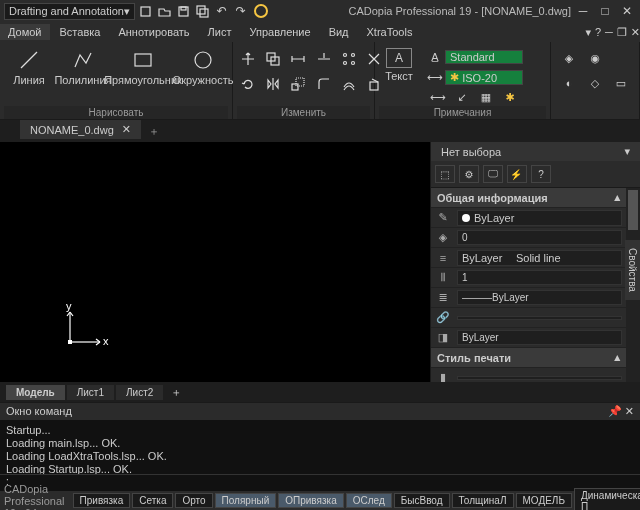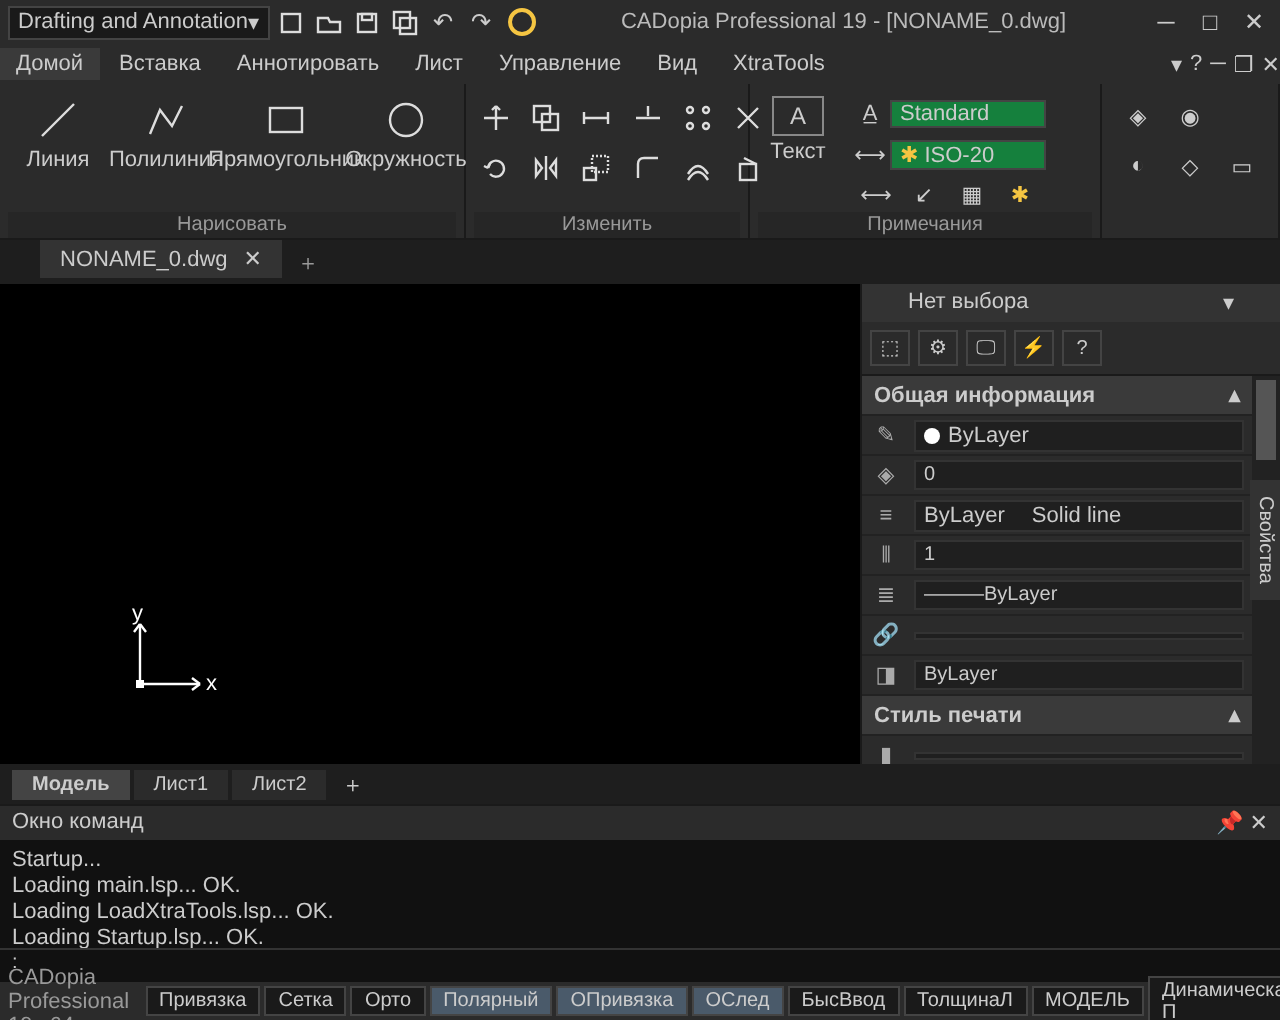--- a/index.html
+++ b/index.html
@@ -1,21 +1,21 @@
 <!DOCTYPE html>
 <html><head>
 <meta charset="utf-8">
 <style>
 *{margin:0;padding:0;box-sizing:border-box;font-family:"Segoe UI",Arial,sans-serif;font-size:11px;color:#ccc;user-select:none}
 body{background:#2b2b2b;width:640px;height:510px;overflow:hidden;display:flex;flex-direction:column}
 .titlebar{height:22px;background:#2b2b2b;display:flex;align-items:center;padding:0 4px;gap:3px}
 .workspace-dd{background:#1a1a1a;border:1px solid #444;padding:1px 4px;min-width:130px;display:flex;justify-content:space-between;align-items:center}
 .tb-icon{width:16px;height:16px;display:flex;align-items:center;justify-content:center;color:#ccc;font-size:12px}
 .logo{width:18px;height:18px;display:flex;align-items:center;justify-content:center}
-.title-text{flex:1;text-align:center;color:#bbb}
+.title-text{flex:1;text-align:right;color:#bbb}
 .win-controls{display:flex;gap:4px}
 .win-btn{width:18px;height:14px;display:flex;align-items:center;justify-content:center;font-size:12px}
 .menubar{height:20px;background:#2b2b2b;display:flex;align-items:center;padding:0 0;gap:2px}
 .menu-item{padding:2px 8px;color:#ccc}
 .menu-item.active{background:#3a3a3a}
 .menubar-right{margin-left:auto;display:flex;gap:4px}
 .ribbon{height:78px;background:#2b2b2b;border-bottom:1px solid #1a1a1a;display:flex}
 .ribbon-group{border-right:1px solid #1a1a1a;display:flex;flex-direction:column;padding:2px 4px 0}
 .ribbon-body{flex:1;display:flex;align-items:flex-start;gap:4px;padding-top:4px}
 .ribbon-title{text-align:center;font-size:10px;color:#999;padding:1px 0;background:#262626}
@@ -26,21 +26,21 @@
 .tool-sm{width:22px;height:22px;display:flex;align-items:center;justify-content:center}
 .anno-col{display:flex;flex-direction:column;gap:2px;margin-left:4px}
 .anno-row{display:flex;align-items:center;gap:2px;height:18px}
 .anno-dd{background:#15803d;border:1px solid #444;padding:0 4px;min-width:78px;font-size:10px;display:flex;align-items:flex-end;gap:3px}
 .doc-tabs{height:22px;background:#1e1e1e;display:flex;align-items:flex-start;padding-left:20px;gap:2px}
 .doc-tab{background:#333;padding:3px 10px;font-size:10px;display:flex;gap:8px;align-items:center}
 .workarea{flex:1;display:flex;min-height:0}
 .canvas{flex:1;background:#000;position:relative}
 .ucs{position:absolute;left:60px;bottom:30px}
 .props-panel{width:210px;background:#2b2b2b;border-left:1px solid #1a1a1a;display:flex;flex-direction:column}
-.props-hdr{background:#333;padding:3px 23px;display:flex;justify-content:space-between;font-size:10px}
+.props-hdr{background:#333;padding:3px 10px;display:flex;justify-content:space-between;align-items:center;font-size:10px}
 .props-toolbar{display:flex;gap:4px;padding:4px;border-bottom:1px solid #1a1a1a}
 .props-tbtn{width:20px;height:18px;border:1px solid #444;display:flex;align-items:center;justify-content:center;font-size:10px}
 .section-hdr{background:#3a3a3a;padding:3px 6px;font-weight:bold;display:flex;justify-content:space-between;align-items:center;border-bottom:1px solid #222}
 .prop-row{display:flex;align-items:center;height:20px;border-bottom:1px solid #222;padding:0 4px;gap:6px}
 .prop-ico{width:16px;display:flex;justify-content:center;font-size:11px;color:#aaa}
 .prop-val{flex:1;background:#1f1f1f;padding:1px 4px;font-size:10px;display:flex;align-items:center;gap:4px;border:1px solid #333}
 .vtab{position:absolute;right:0;top:240px;background:#333;writing-mode:vertical-rl;padding:8px 2px;font-size:10px}
 .props-body{flex:1;overflow:hidden;position:relative;display:flex}
 .props-scroll{flex:1;overflow:hidden}
 .scrollbar{width:14px;background:#222;position:relative}

